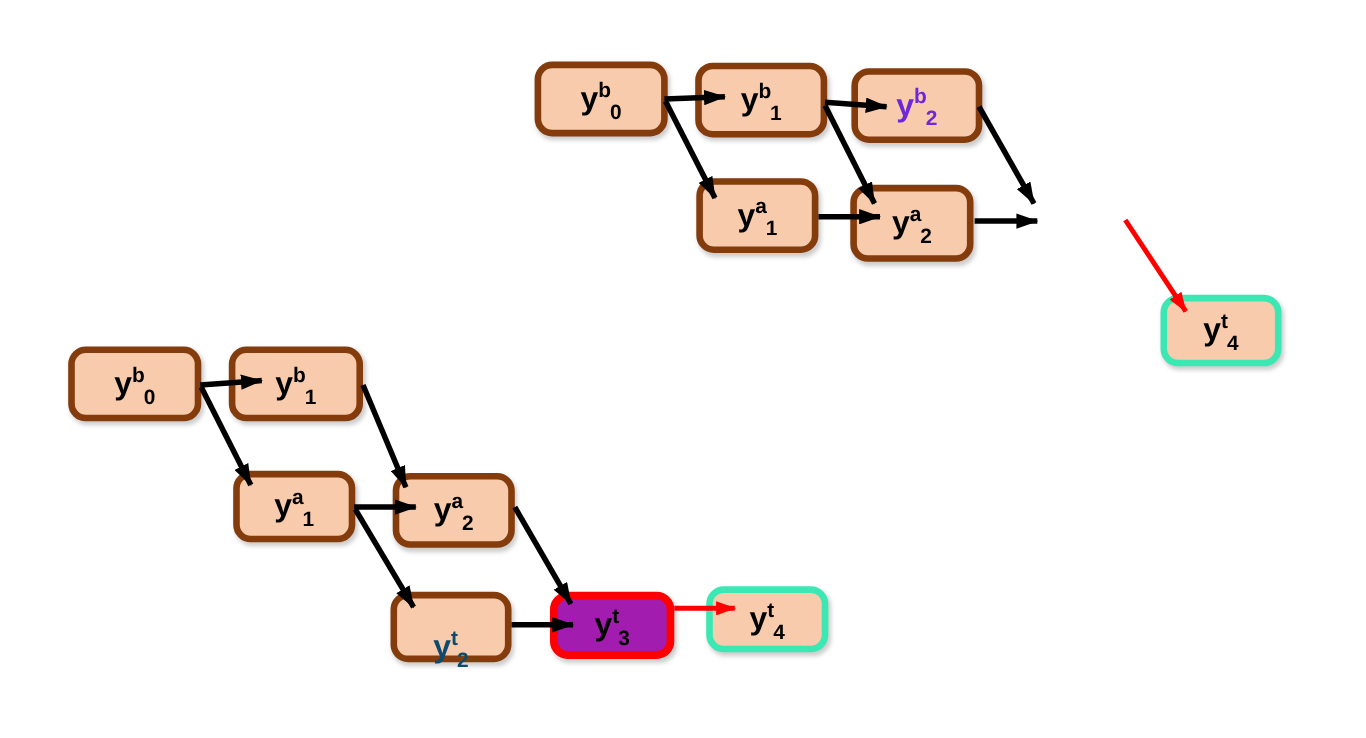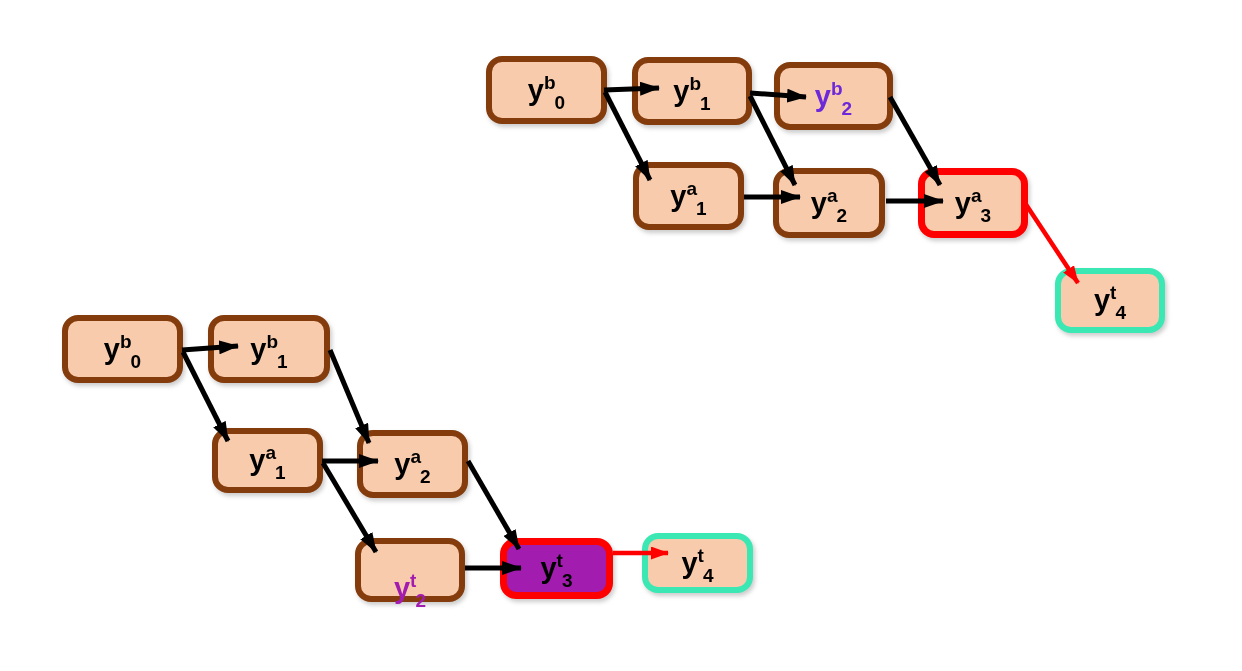--- a/index.html
+++ b/index.html
@@ -71,40 +71,37 @@
       </div>
       <div class="node" style="left: 774px; top: 62px; width: 119px; height: 68px; background: rgb(248, 203, 173); border: 6px solid rgb(132, 60, 12);">
         <span class="lbl" style="color: #6d28d9;"><span>y</span><span class="sup">b</span><span class="sub">2</span></span>
       </div>
       <div class="node" style="left: 633px; top: 162px; width: 111px; height: 68px; background: rgb(248, 203, 173); border: 6px solid rgb(132, 60, 12);">
         <span class="lbl" style="color: rgb(0, 0, 0);"><span>y</span><span class="sup">a</span><span class="sub">1</span></span>
       </div>
       <div class="node" style="left: 773px; top: 168px; width: 112px; height: 70px; background: rgb(248, 203, 173); border: 6px solid rgb(132, 60, 12);">
         <span class="lbl" style="color: rgb(0, 0, 0);"><span>y</span><span class="sup">a</span><span class="sub">2</span></span>
       </div>
-      <div class="node" style="left: 918px; top: 168px; width: 110px; height: 70px; background: rgb(248, 203, 173); border: 7px solid rgb(255, 0, 0);">
-        <span class="lbl" style="color: rgb(0, 0, 0);"><span>y</span><span class="sup">a</span><span class="sub">3</span></span>
-      </div>
       <div class="node" style="left: 1055px; top: 268px; width: 110px; height: 65px; background: rgb(248, 203, 173); border: 6px solid rgb(59, 232, 180);">
         <span class="lbl" style="color: rgb(0, 0, 0);"><span>y</span><span class="sup">t</span><span class="sub">4</span></span>
       </div>
       <div class="node" style="left: 62px; top: 315px; width: 121px; height: 68px; background: rgb(248, 203, 173); border: 6px solid rgb(132, 60, 12);">
         <span class="lbl" style="color: rgb(0, 0, 0);"><span>y</span><span class="sup">b</span><span class="sub">0</span></span>
       </div>
       <div class="node" style="left: 208px; top: 315px; width: 122px; height: 68px; background: rgb(248, 203, 173); border: 6px solid rgb(132, 60, 12);">
         <span class="lbl" style="color: rgb(0, 0, 0);"><span>y</span><span class="sup">b</span><span class="sub">1</span></span>
       </div>
       <div class="node" style="left: 212px; top: 428px; width: 111px; height: 65px; background: rgb(248, 203, 173); border: 6px solid rgb(132, 60, 12);">
         <span class="lbl" style="color: rgb(0, 0, 0);"><span>y</span><span class="sup">a</span><span class="sub">1</span></span>
       </div>
       <div class="node" style="left: 357px; top: 430px; width: 111px; height: 68px; background: rgb(248, 203, 173); border: 6px solid rgb(132, 60, 12);">
         <span class="lbl" style="color: rgb(0, 0, 0);"><span>y</span><span class="sup">a</span><span class="sub">2</span></span>
       </div>
       <div class="node" style="left: 355px; top: 538px; width: 110px; height: 64px; background: rgb(248, 203, 173); border: 6px solid rgb(132, 60, 12);">
-        <span class="lbl" style="color: #a21caf; margin-top: 36px;"><span>y</span><span class="sup">t</span><span class="sub">2</span></span>
+        <span class="lbl" style="color: #0c4a6e; margin-top: 36px;"><span>y</span><span class="sup">t</span><span class="sub">2</span></span>
       </div>
       <div class="node" style="left: 500px; top: 538px; width: 113px; height: 61px; background: #a21caf; border: 7px solid rgb(255, 0, 0);">
         <span class="lbl" style="color: rgb(0, 0, 0);"><span>y</span><span class="sup">t</span><span class="sub">3</span></span>
       </div>
       <div class="node" style="left: 642px; top: 533px; width: 111px; height: 60px; background: rgb(248, 203, 173); border: 6px solid rgb(59, 232, 180);">
         <span class="lbl" style="color: rgb(0, 0, 0);"><span>y</span><span class="sup">t</span><span class="sub">4</span></span>
       </div>
     </div>
   <svg class="edges-layer" width="1242" height="671" viewBox="0 0 1242 671" xmlns="http://www.w3.org/2000/svg">
       <defs>

